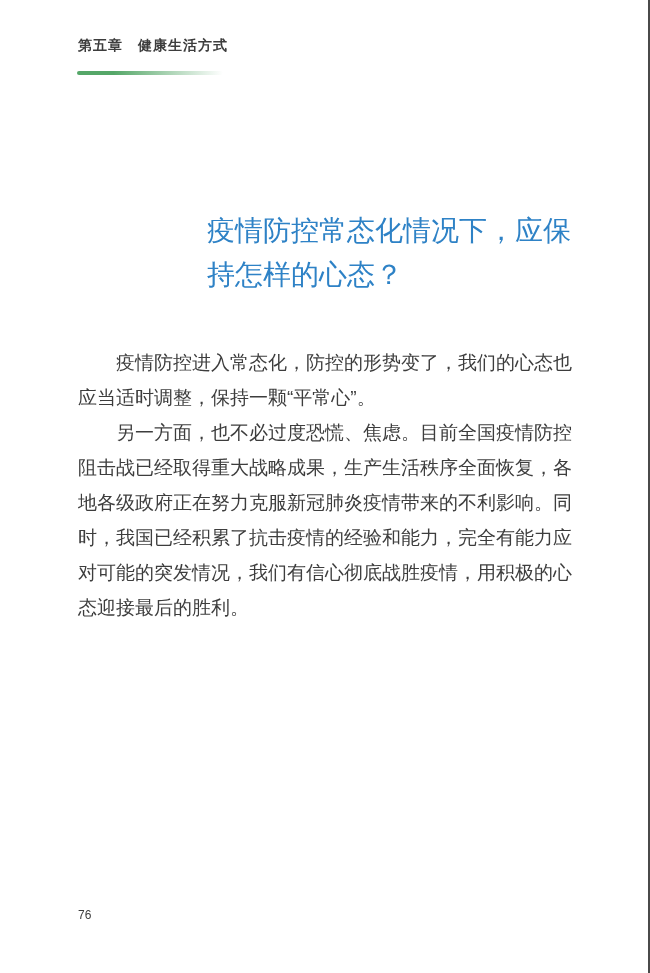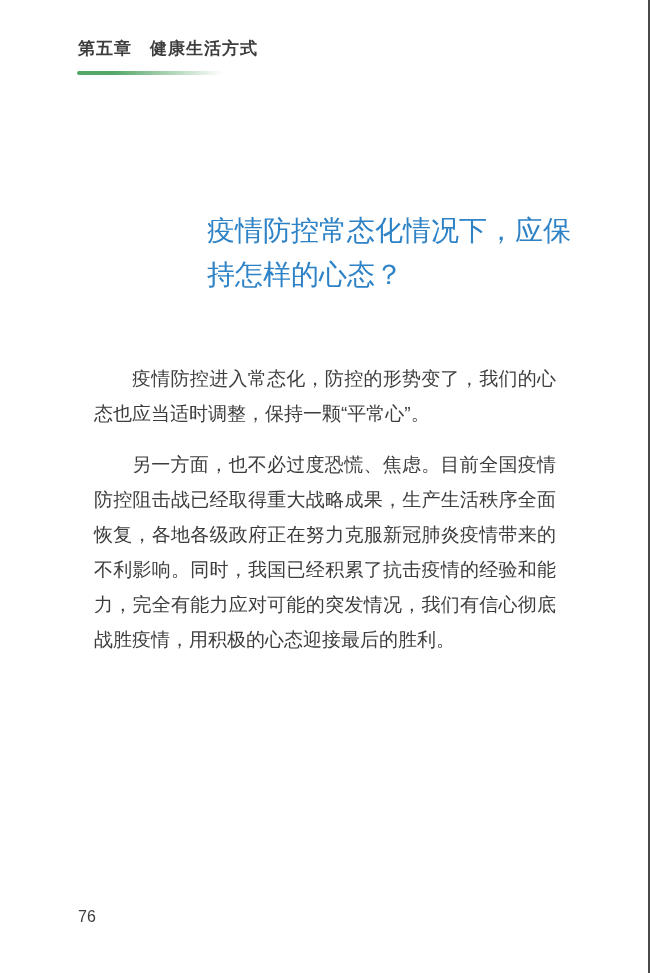--- a/index.html
+++ b/index.html
@@ -11,21 +11,21 @@
     border-right: 2px solid #4a4a4a;
     box-sizing: border-box;
     overflow: hidden;
     font-family: "Liberation Sans", sans-serif;
     color: var(--text-color, #3d3d3d);
   }
   .chapter-header {
     position: absolute;
     left: 78px;
     top: 37px;
-    font-size: 17px;
+    font-size: 14px;
     font-weight: bold;
     color: var(--text-color, #3d3d3d);
     letter-spacing: 1px;
     white-space: nowrap;
   }
   .chapter-underline {
     position: absolute;
     left: 77px;
     top: 71px;
     width: 146px;
@@ -84,28 +84,28 @@
     left: 78px;
     top: 345px;
     width: 494px;
     font-size: 19px;
     line-height: 35px;
     color: var(--text-color, #3d3d3d);
     text-align: justify;
     letter-spacing: 0;
   }
   .body-text p {
-    margin: 16px;
+    margin: 0;
     text-indent: 2em;
   }
   .page-number {
     position: absolute;
     left: 78px;
     top: 908px;
-    font-size: 16px;
+    font-size: 12px;
     color: var(--text-color, #3d3d3d);
   }
 </style>
 </head>
 <body>
 
 <div class="page">
 
   <div class="chapter-header">第五章　健康生活方式</div>
 

